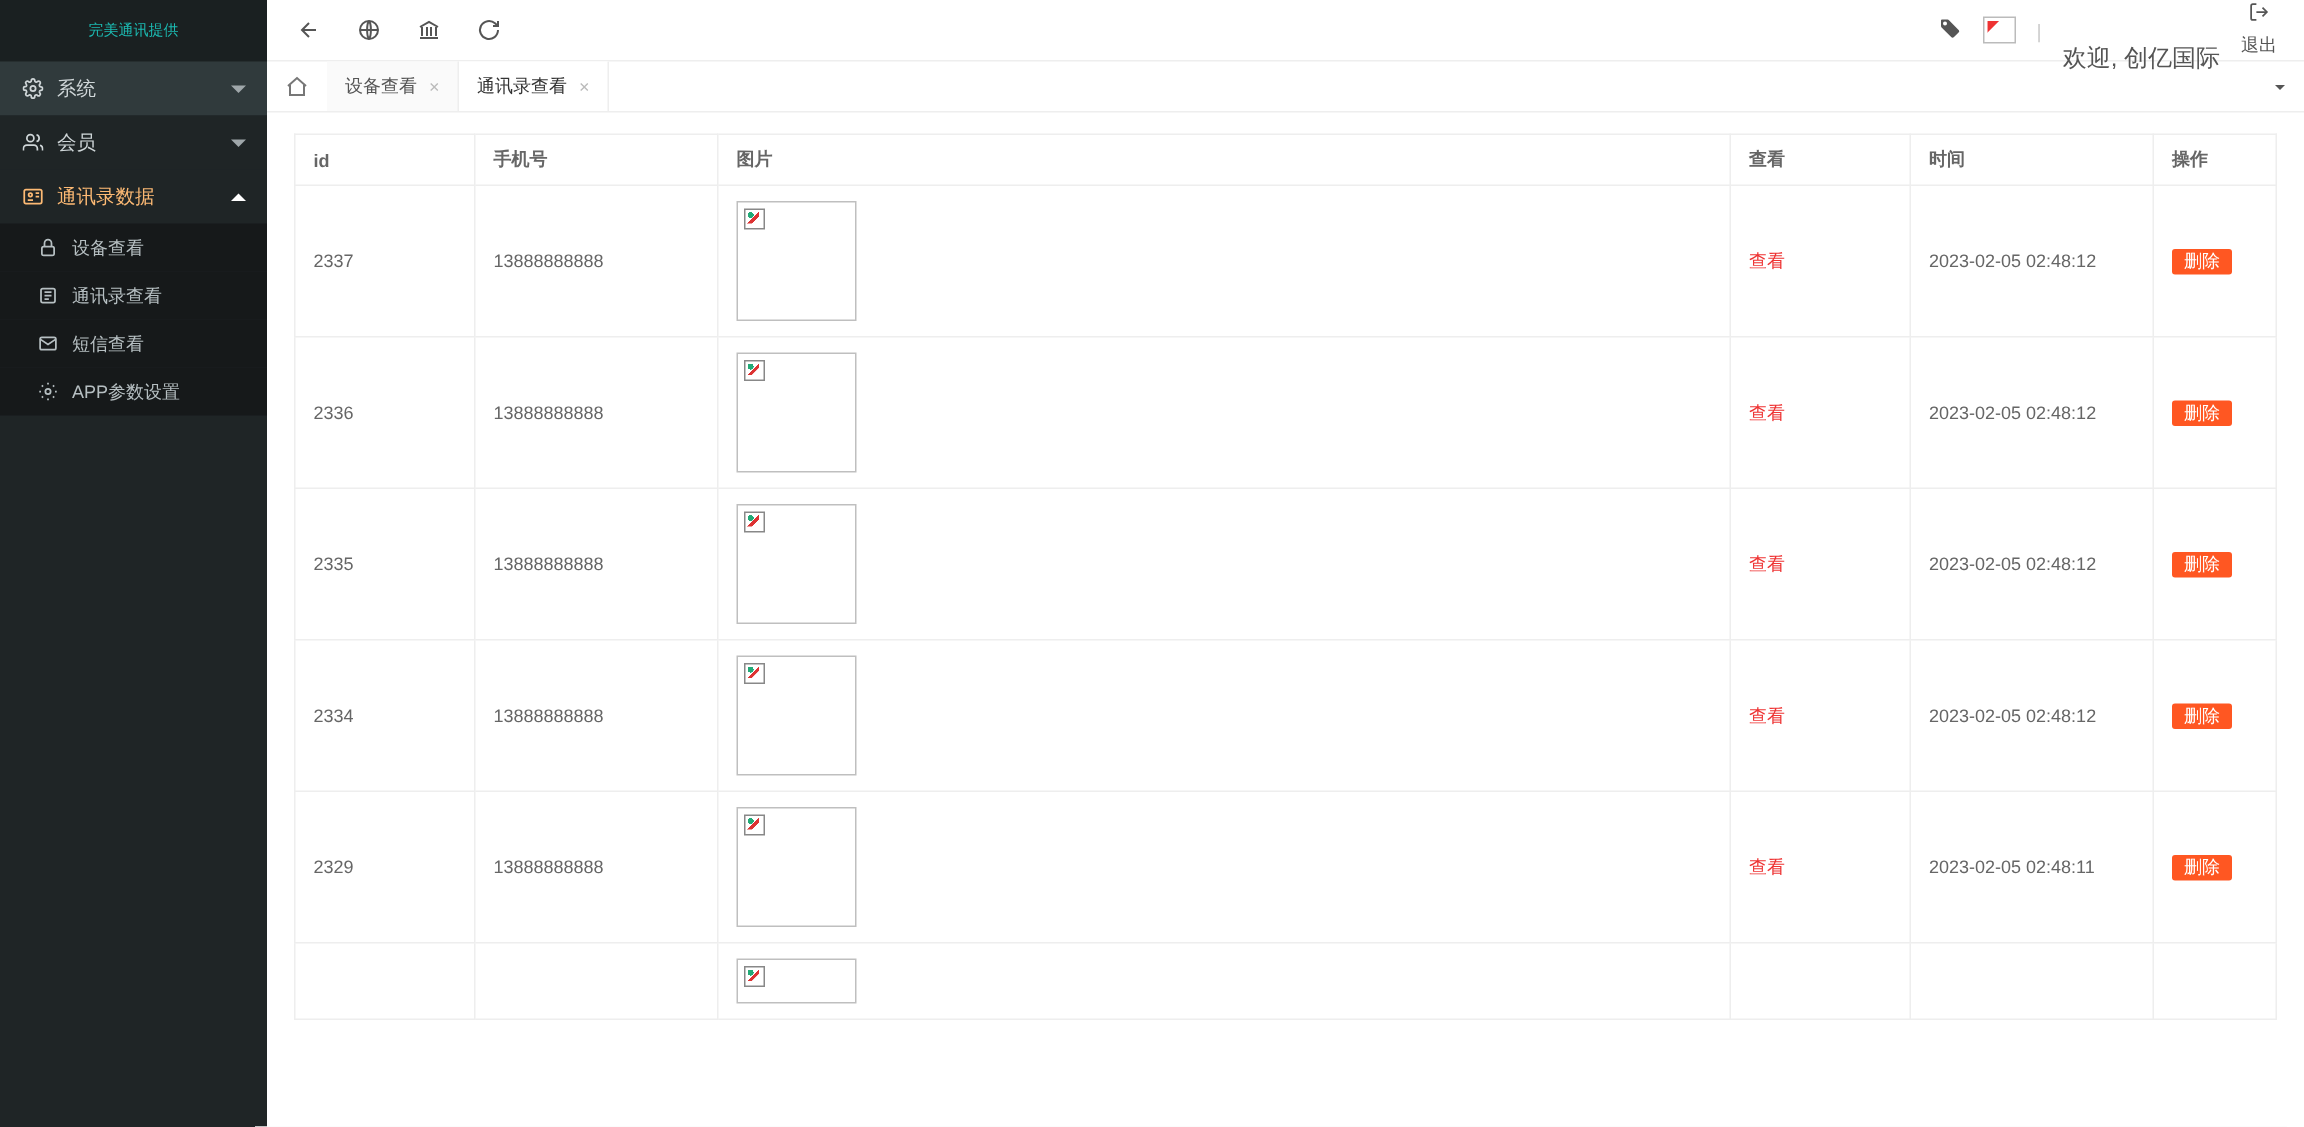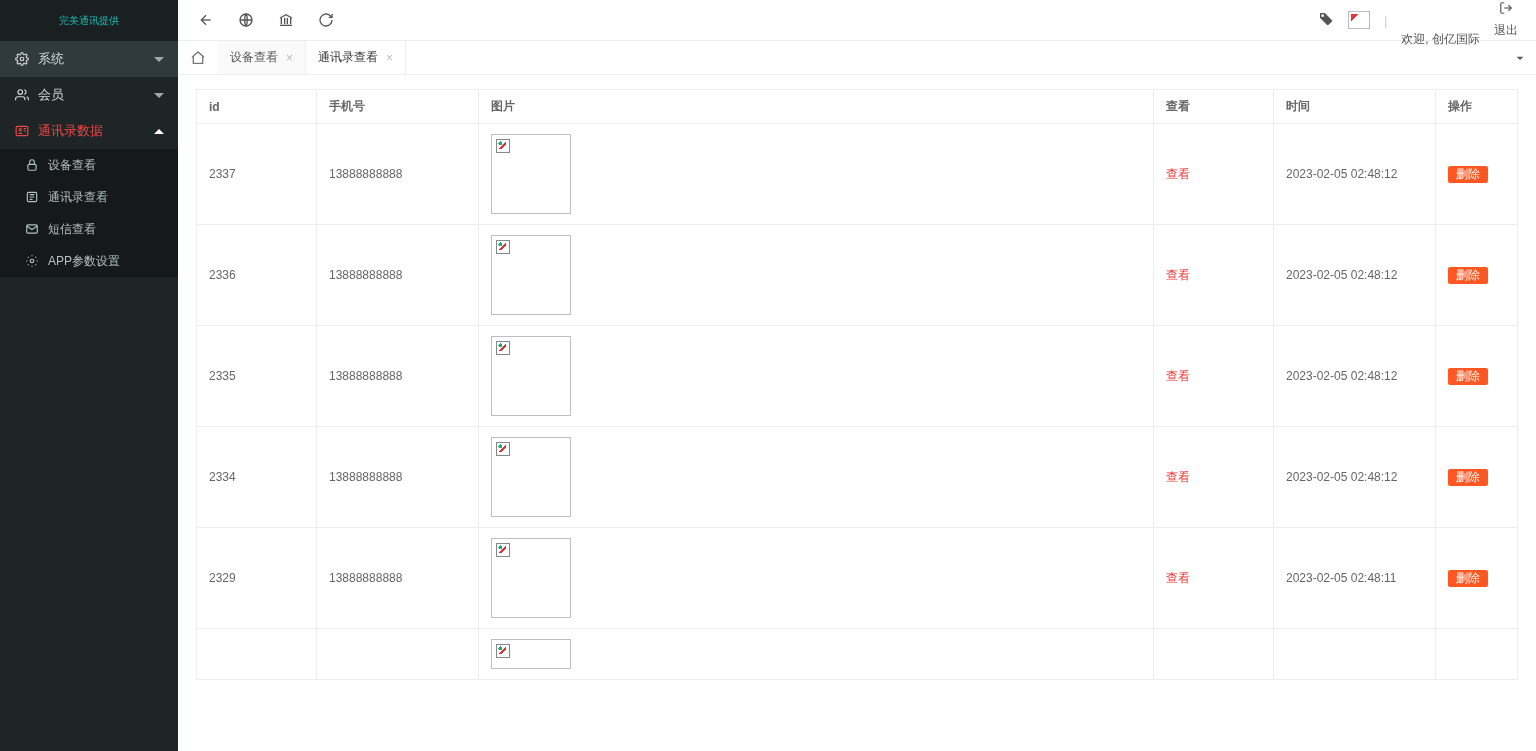--- a/index.html
+++ b/index.html
@@ -58,21 +58,21 @@
       position: absolute;
       right: 14px;
       width: 0; height: 0;
       border-left: 5px solid transparent;
       border-right: 5px solid transparent;
     }
     .nav-item.collapsed::after { border-top: 5px solid #9fa7aa; }
     .nav-item.expanded::after { border-bottom: 5px solid #fff; }
     .nav-item.active {
       background: #16191a;
-      color: #ef4444;
+      color: #fdba74;
     }
     .nav-sub .nav-item {
       padding-left: 24px;
       background: #16191a;
       color: #b6bfc2;
       height: 32px;
       font-size: 12px;
     }
 
     
@@ -116,21 +116,21 @@
       background: #fff;
     }
     .avatar-broken::before {
       content: '';
       position: absolute;
       left: 2px; top: 2px;
       width: 8px; height: 8px;
       background: linear-gradient(135deg, #e33 50%, transparent 50%);
       clip-path: polygon(0 0, 100% 0, 0 100%);
     }
-    .welcome { font-size: 12px; margin-top: 38px; }
+    .welcome { font-size: 16px; margin-top: 38px; }
     .logout-link { display: inline-flex; align-items: center; gap: 4px; cursor: pointer; font-size: 12px; flex-direction: column; }
 
     
     .tabsrow {
       height: 34px;
       display: flex;
       align-items: stretch;
       border-bottom: 1px solid #eee;
       position: relative;
     }

